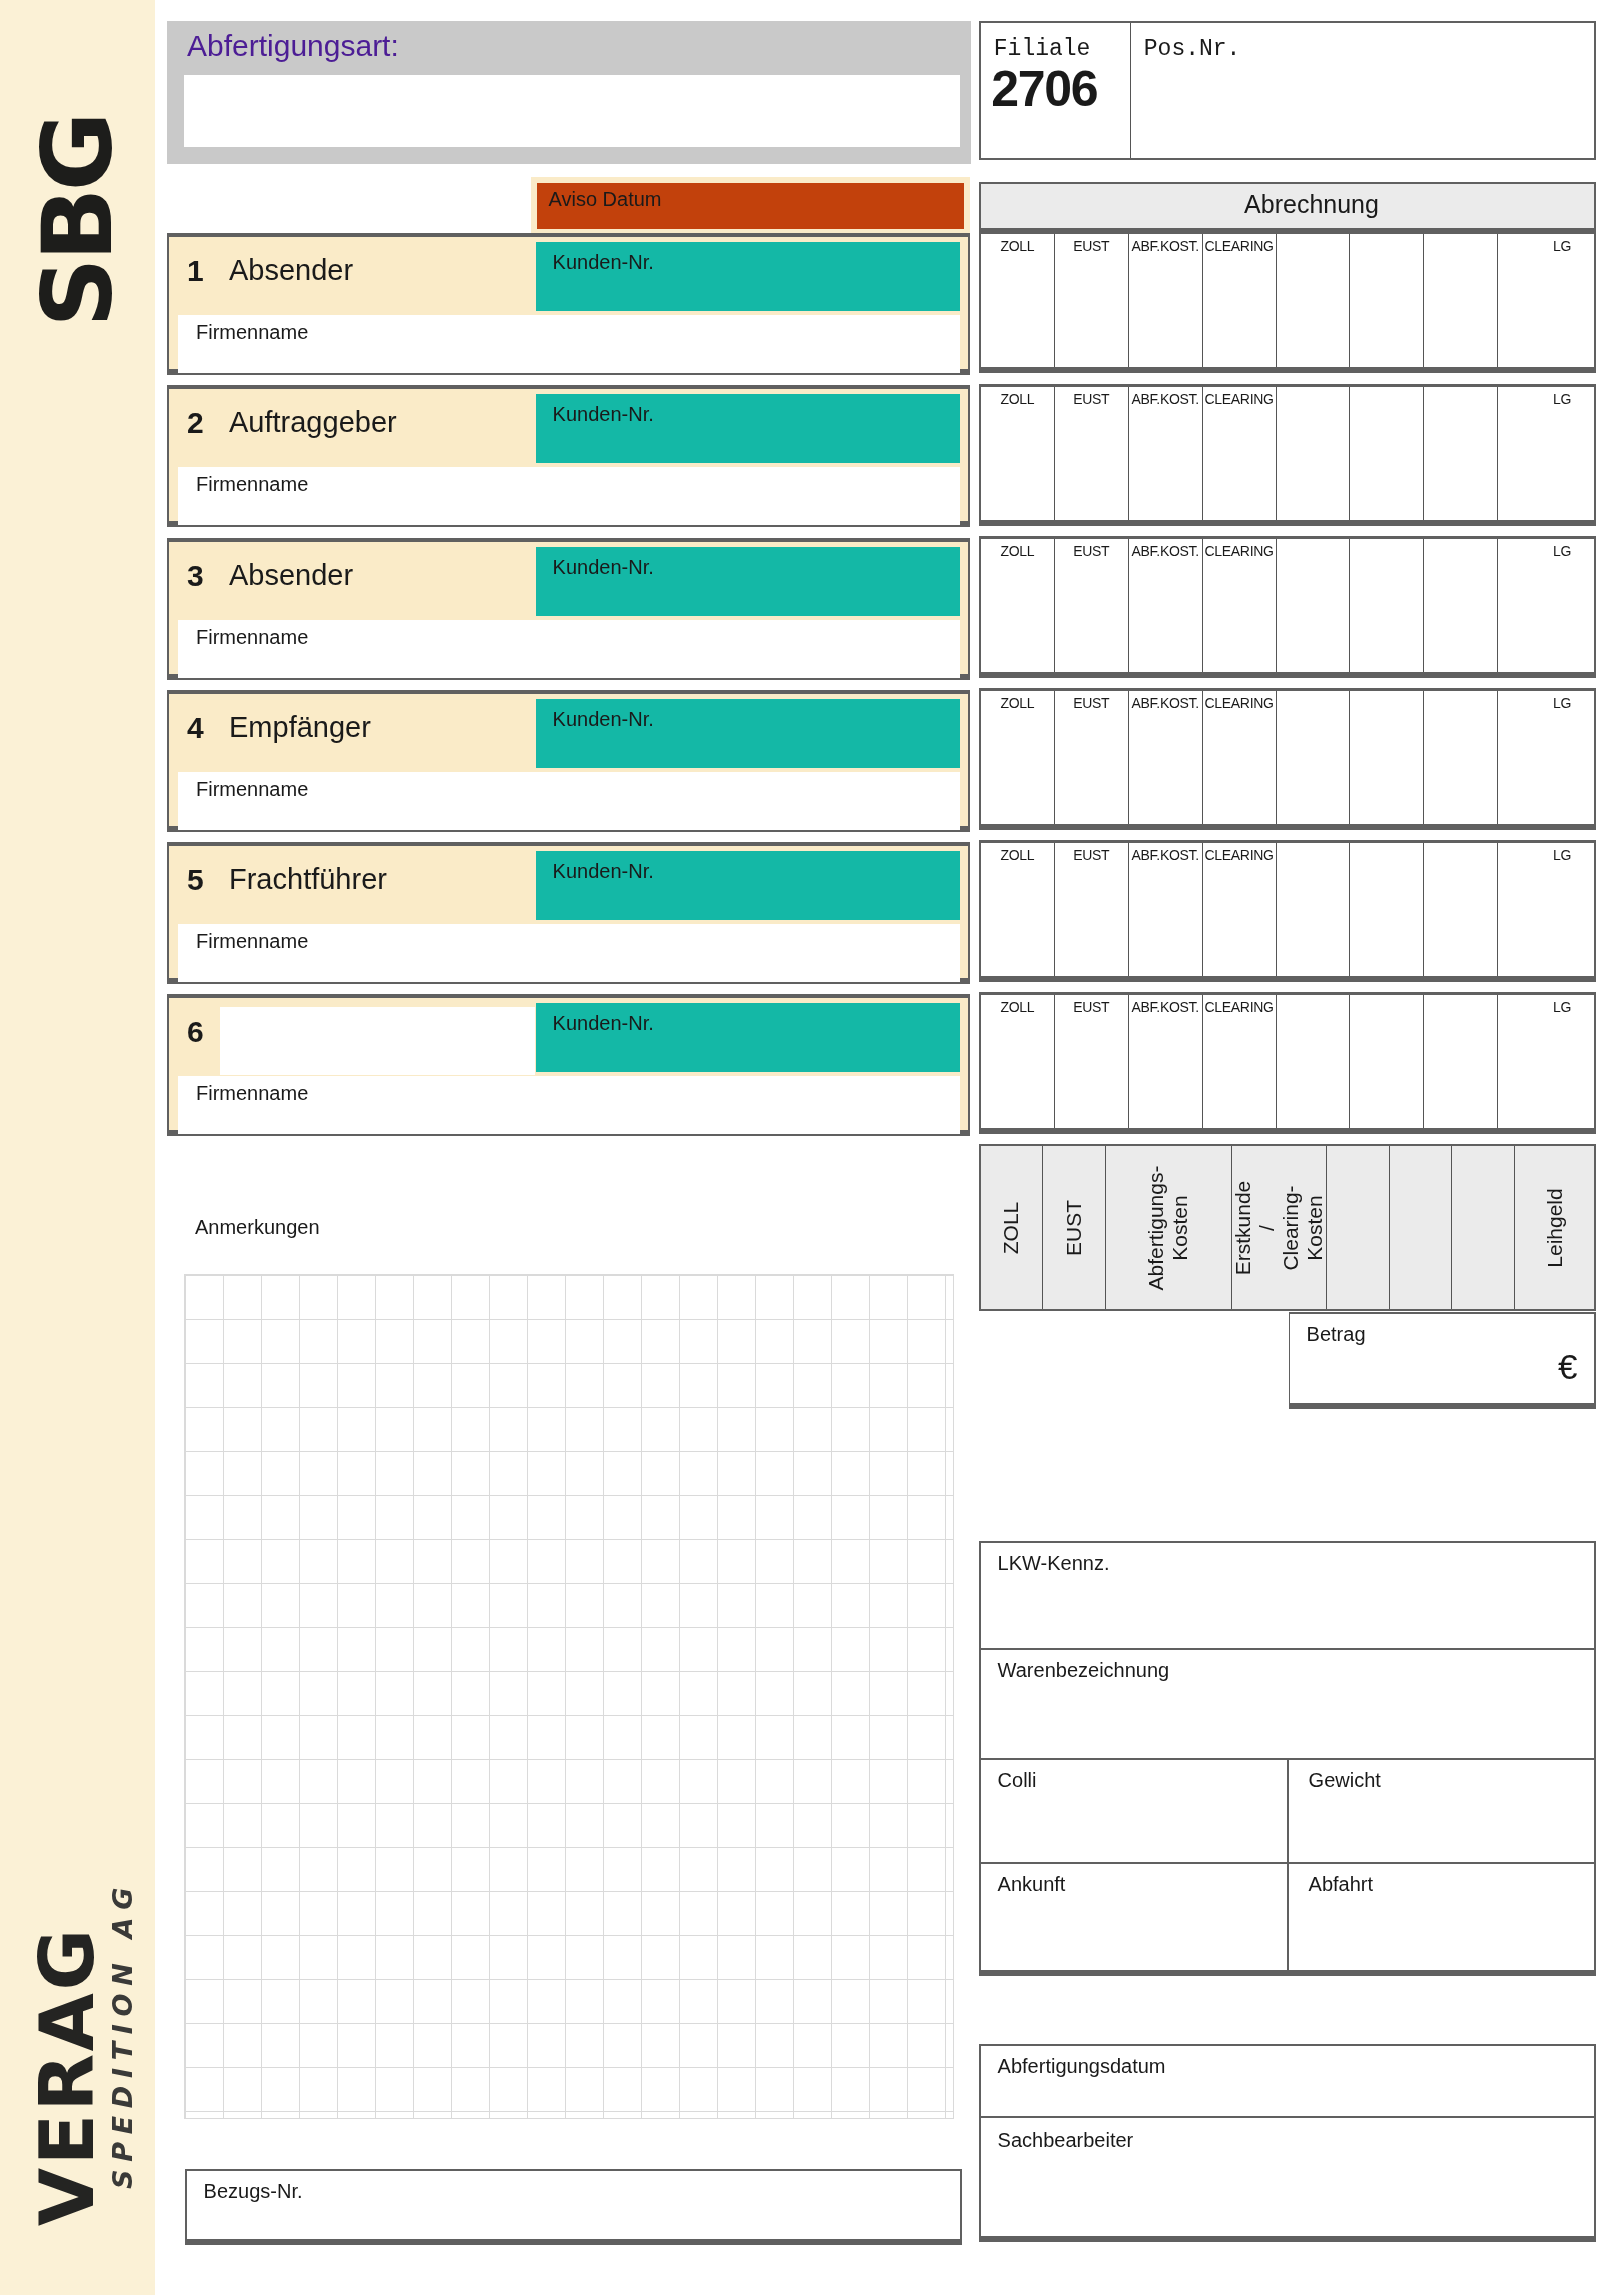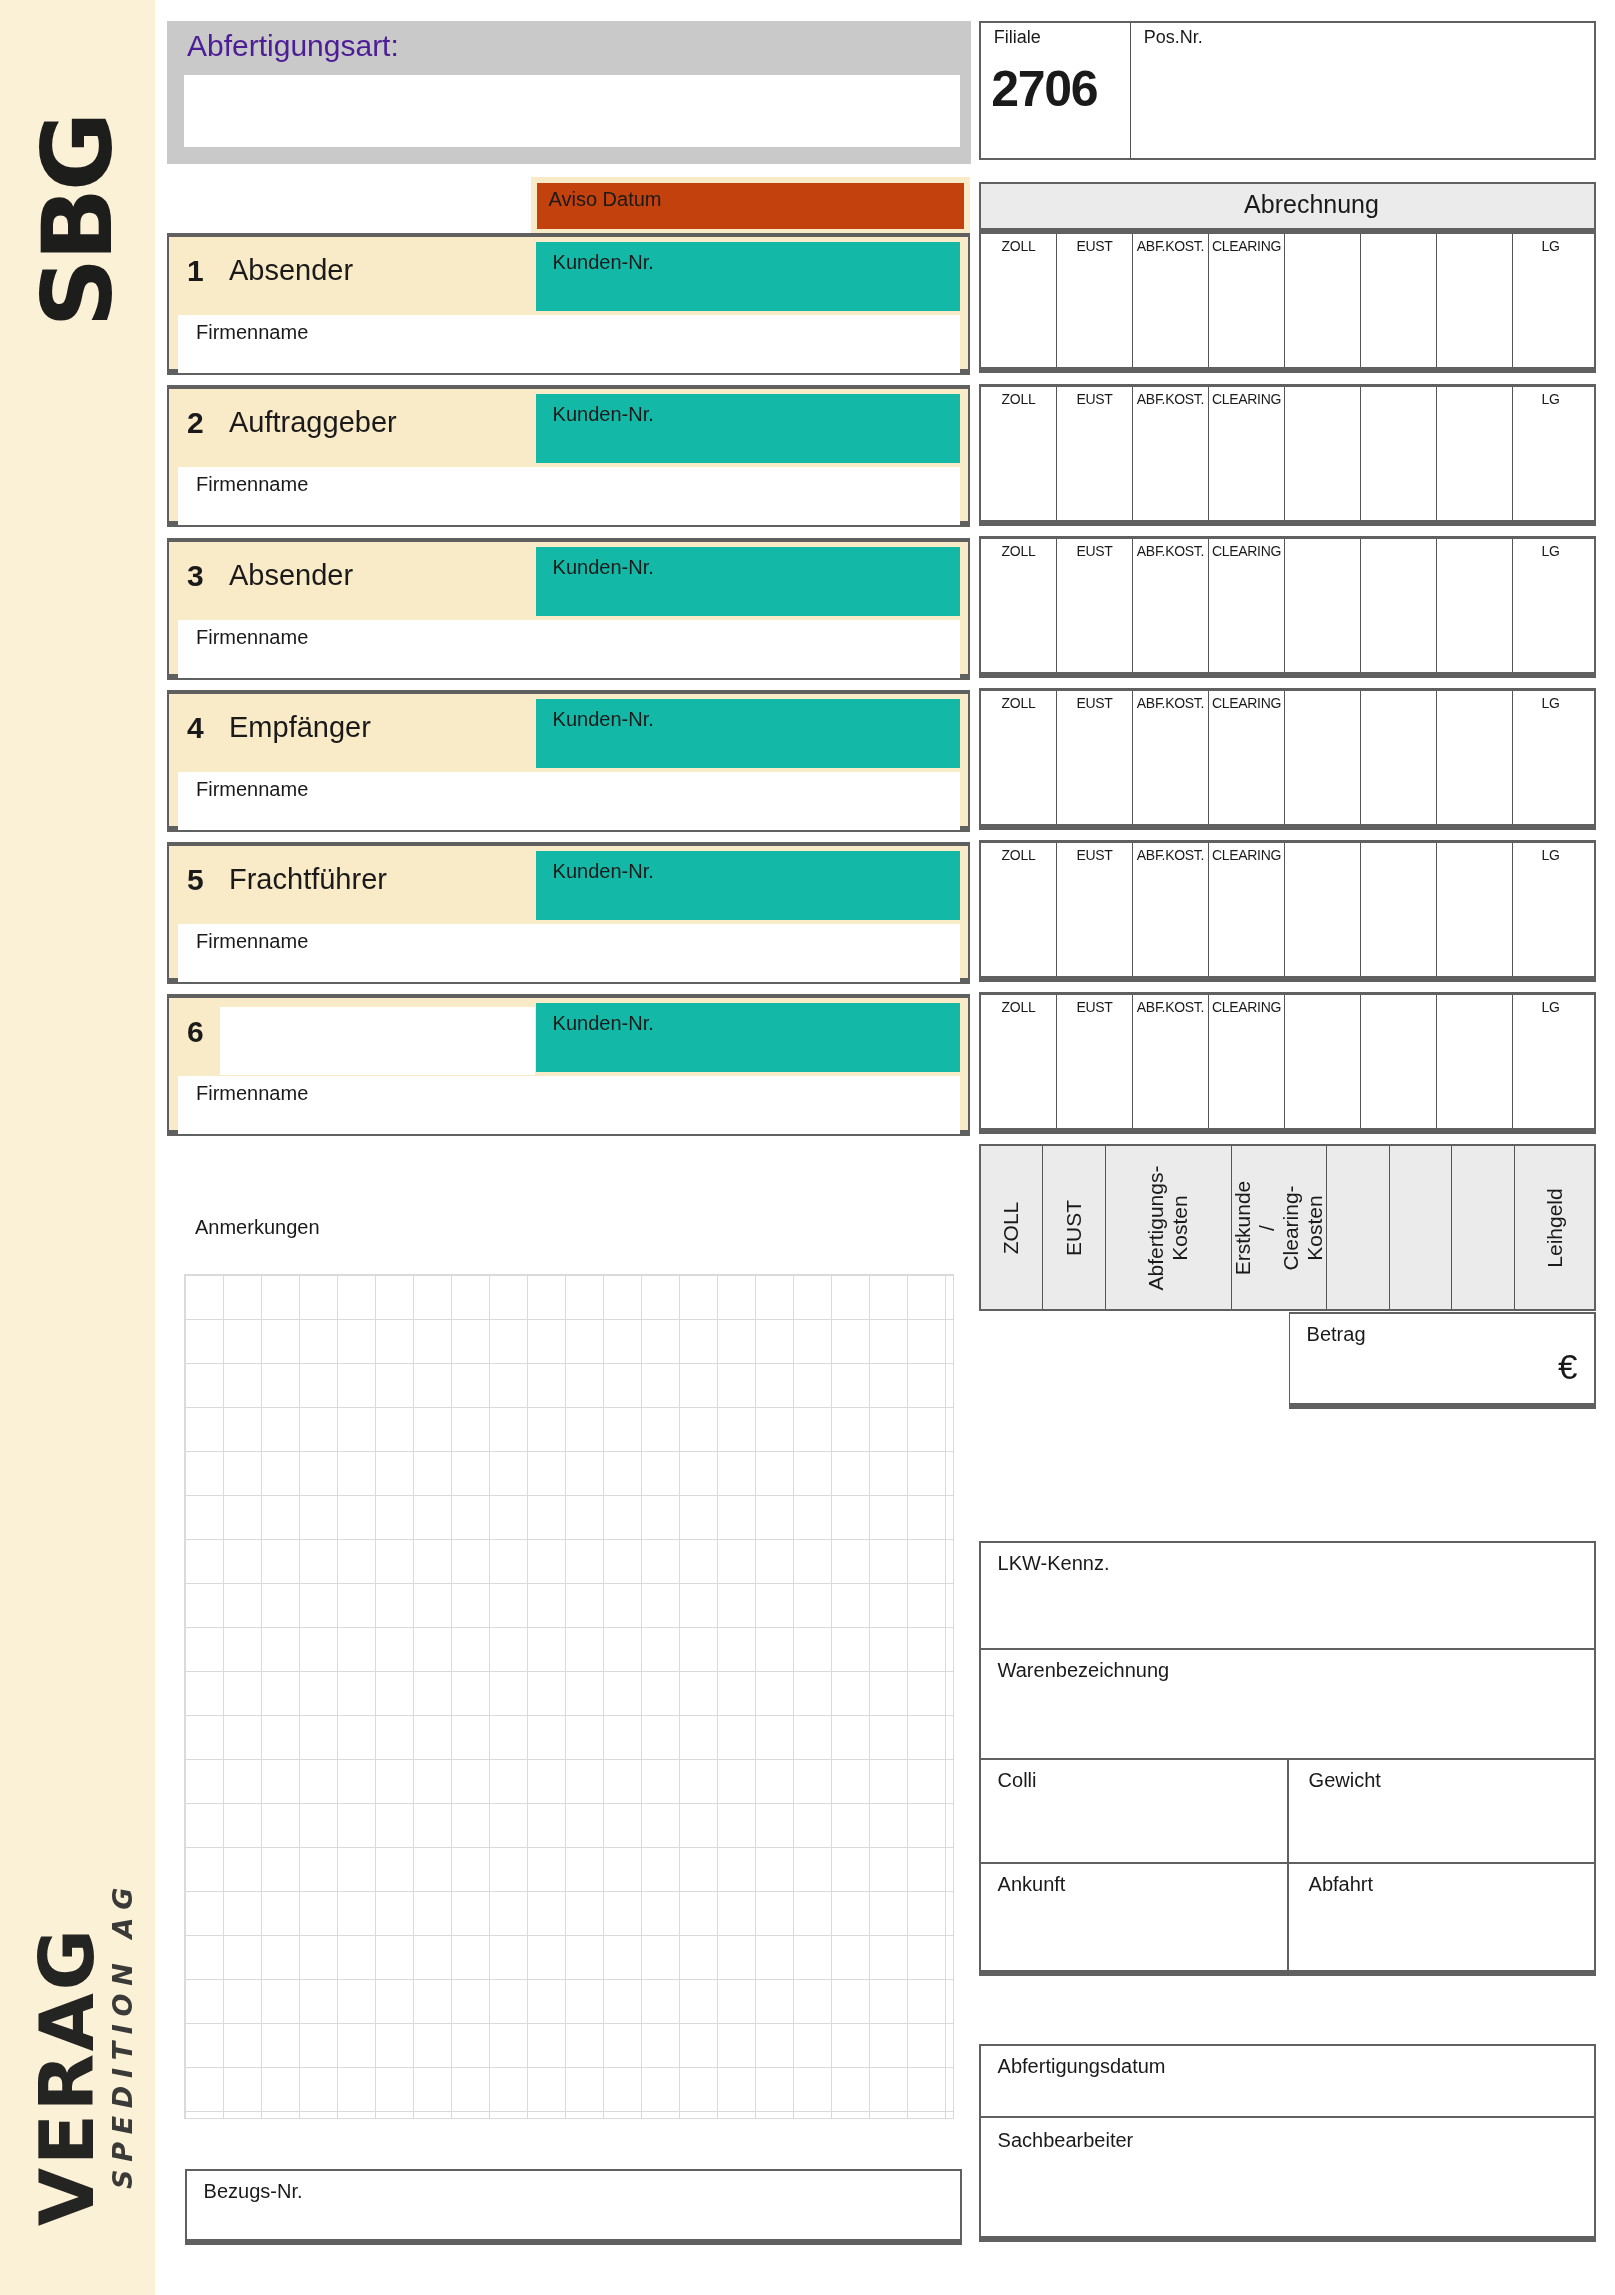--- a/index.html
+++ b/index.html
@@ -32,21 +32,21 @@
 
   
   .grayhdr{position:absolute; left:167px; top:21px; width:804px; height:143px; background:var(--hgray);}
   .grayhdr .title{position:absolute; left:20px; top:7.7px; font-size:30px; color:#4c1d95;}
   .grayhdr .input{position:absolute; left:16.6px; top:54px; width:776px; height:72px; background:#fff;}
 
   
   .filiale{left:979px; top:21px; width:617px; height:139px; border-bottom-width:2.6px; display:flex;}
   .filiale .fcell{width:150px; border-right:1.9px solid var(--cellline); position:relative;}
   .filiale .pcell{flex:1; position:relative;}
-  .filiale .flab{position:absolute; left:12.8px; top:4px; font-size:18px;}
+  .filiale .flab{position:absolute; left:12.8px; top:13px; font-size:23px;font-family:Liberation Mono, monospace;}
   .filiale .fval{position:absolute; left:10.2px; top:37px; font-size:50px; font-weight:800; letter-spacing:-1.3px;}
 
   
   .aviso{position:absolute; left:531px; top:177px; width:439px; height:58px; background:#c2410c;
          border:6.4px solid var(--section);}
   .aviso .lbl{position:absolute; left:11.5px; top:5.1px;}
 
   
   .abhdr{left:979px; top:182px; width:617px; height:49px; background:var(--pgray);
          border-bottom-width:3.8px; text-align:center; font-size:25px; line-height:41px;padding-left:48px;}
@@ -60,21 +60,21 @@
   .section .kunden{position:absolute; left:367px; top:5.1px; width:424px; height:69px; background:#14b8a6;}
   .section .kunden .lbl{position:absolute; left:16.6px; top:9px;}
   .section .firma{position:absolute; left:9px; top:78px; width:782px; height:58px; background:#fff;}
   .section .firma .lbl{position:absolute; left:18px; top:6.4px;}
 
   
   .abrow{position:absolute; left:979px; width:617px; height:142px; background:#fff;
          border:2.6px solid var(--border); border-top-width:3.8px; border-bottom-width:6.4px; display:flex;}
   .abrow .cell{flex:1; border-right:1.9px solid var(--cellline); font-size:14px; letter-spacing:-0.3px;
                text-align:center; padding-top:3.8px; overflow:hidden;}
-  .abrow .cell:last-child{border-right:none; padding-right:6px;}
+  .abrow .cell:last-child{border-right:none; text-align:right; padding-right:23px;}
 
   
   .abbottom{position:absolute; left:979px; top:1144px; width:617px; height:167px; background:var(--pgray);
             border:2.6px solid var(--border); border-bottom-width:2.6px; display:flex;}
   .abbottom .cell{flex:1; border-right:1.9px solid var(--cellline); display:flex;
                   align-items:center; justify-content:center; overflow:visible;}
   .abbottom .cell:last-child{border-right:none;}
   .rot{transform:rotate(-90deg); white-space:pre-line; text-align:center;
        font-size:21px; line-height:24px; color:var(--ink);}
 

